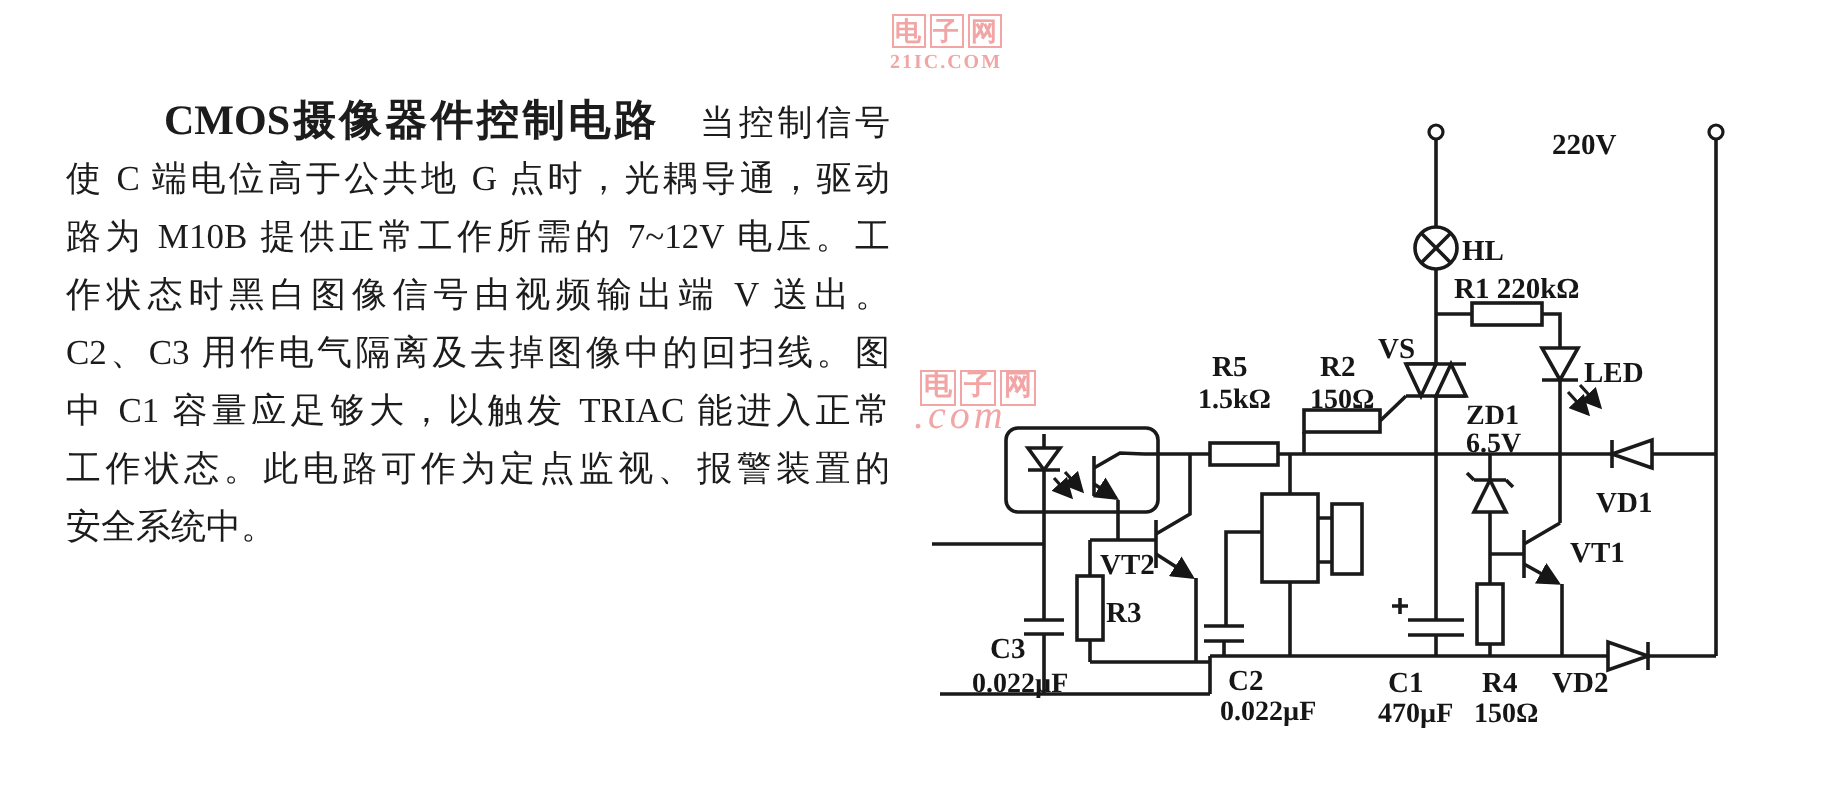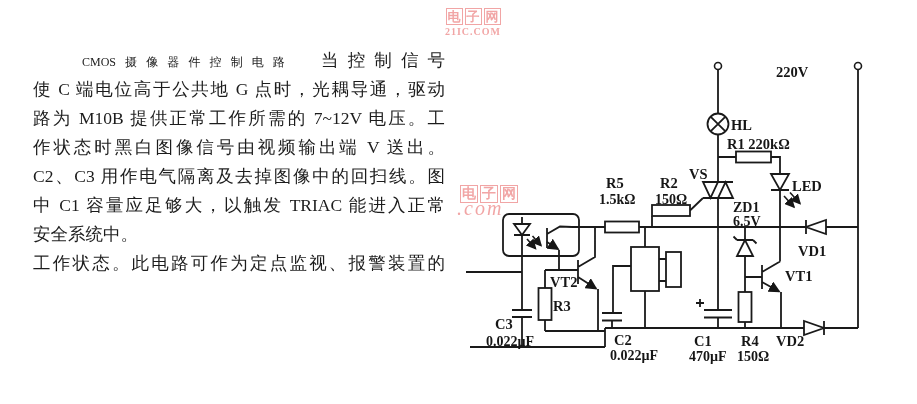--- a/index.html
+++ b/index.html
@@ -4,21 +4,21 @@
 <style>
   :root{ --wm:#ee8d8d; --ink:#1c1c1c; }
   html,body{margin:0;padding:0;}
   body{width:917px;height:404px;position:relative;background:#fff;overflow:hidden;
        font-family:"Liberation Serif","DejaVu Serif",serif;color:var(--ink);}
   .article{position:absolute;left:33px;top:46px;width:412px;font-size:17.5px;line-height:29px;}
   .tline{text-align:justify;text-align-last:justify;text-justify:inter-character;height:29px;overflow:hidden;}
   .tline.last{text-align-last:left;}
   .indent{display:inline-block;width:49px;}
   .gap{display:inline-block;width:18px;}
-  .btitle{font-weight:normal;font-size:12px;}
+  .btitle{font-weight:bold;font-size:21px;}
   svg text{font-family:"Liberation Serif","DejaVu Serif",serif;fill:#161616;}
   .lbl{font-size:14.5px;font-weight:bold;}
   .lblv{font-size:14px;font-weight:bold;}
   .wm{position:absolute;color:var(--wm);opacity:.78;}
   .wm-top{left:427px;top:7px;width:92px;text-align:center;}
   .wm-top .chars span,.wm-mid .chars span{display:inline-block;border:1.5px solid var(--wm);
       font-size:13px;font-weight:bold;line-height:15px;padding:0 1px;margin:0 1px;}
   .wm-top .url{font-family:Liberation Serif, serif;font-size:10px;font-weight:bold;letter-spacing:1px;margin-top:1px;}
   .wm-mid{left:394px;top:182px;width:140px;height:40px;}
   .wm-mid .big{position:absolute;left:2px;top:0;font-family:"Liberation Sans",sans-serif;
@@ -31,22 +31,22 @@
 </head>
 <body>
 
 <div class="article">
   <div class="tline"><span class="indent"></span><span class="btitle">CMOS摄像器件控制电路</span><span class="gap"></span><span>当控制信号</span></div>
   <div class="tline">使 C 端电位高于公共地 G 点时，光耦导通，驱动</div>
   <div class="tline">路为 M10B 提供正常工作所需的 7~12V 电压。工</div>
   <div class="tline">作状态时黑白图像信号由视频输出端 V 送出。</div>
   <div class="tline">C2、C3 用作电气隔离及去掉图像中的回扫线。图</div>
   <div class="tline">中 C1 容量应足够大，以触发 TRIAC 能进入正常</div>
+  <div class="tline">工作状态。此电路可作为定点监视、报警装置的</div>
   <div class="tline last">安全系统中。</div>
-  <div class="tline">工作状态。此电路可作为定点监视、报警装置的</div>
 </div>
 
 <svg width="917" height="404" viewBox="0 0 917 404" style="position:absolute;left:0;top:0;" xmlns="http://www.w3.org/2000/svg">
   <defs>
     <marker id="arr" viewBox="0 0 10 10" refX="8.5" refY="5" markerWidth="6.5" markerHeight="6.5" orient="auto">
       <path d="M0,0 L10,5 L0,10 z" fill="#161616"></path>
     </marker>
   </defs>
 
   <path fill="none" stroke="#1a1a1a" stroke-width="1.8" d="

